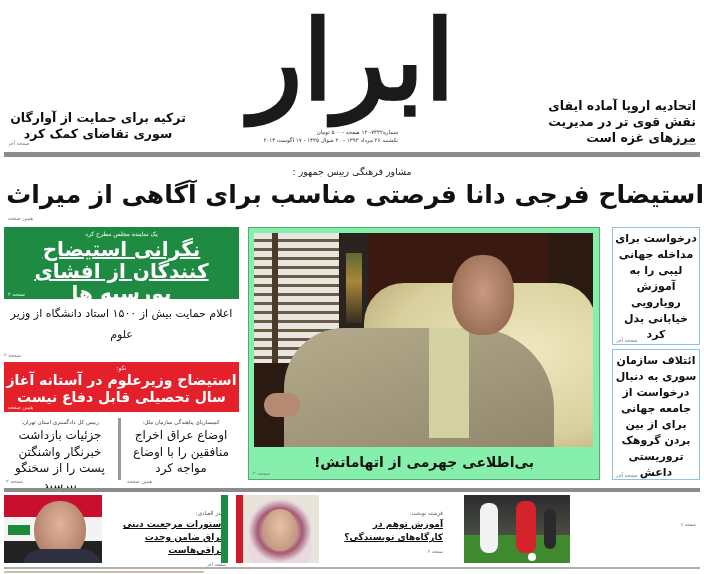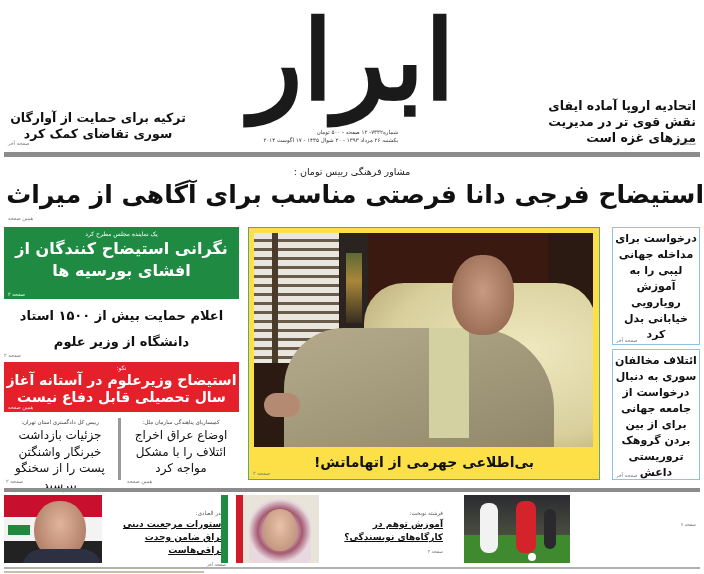--- a/index.html
+++ b/index.html
@@ -21,44 +21,44 @@
   .rule-thick { left: 4px; right: 4px; height: 5px; background: #8c8c8c; }
 
   
   .kicker-main { left: 0; right: 0; top: 166px; text-align: center; font-size: 9.5px; color: #222; }
   .headline-main { left: 0; right: 0; top: 178px; text-align: center; font-size: 25px; font-weight: bold; line-height: 34px; letter-spacing: -0.5px; color: #111; white-space: nowrap; }
   .ref-main { left: 8px; top: 215px; }
 
   
   .green-box { left: 4px; top: 227px; width: 235px; height: 72px; background: #1f8a42; color: #fff; text-align: center; padding-top: 2px; }
   .green-box .kick { font-size: 6px; line-height: 9px; }
-  .green-box .head { font-size: 16px; font-weight: bold; line-height: 22px; }
+  .green-box .head { font-size: 20px; font-weight: bold; line-height: 22px; text-decoration: underline; }
   .green-box .ref { position: absolute; left: 4px; bottom: 2px; font-size: 5px; color: #dfe; }
 
   .univ { left: 4px; top: 303px; width: 235px; text-align: center; }
   .univ .kick { font-size: 6.5px; line-height: 10px; color: #333; }
-  .univ .head { font-size: 13px; font-weight: bold; line-height: 26px; }
+  .univ .head { font-size: 11px; font-weight: normal; line-height: 21px; }
   .ref-univ { left: 4px; top: 352px; }
 
   .red-box { left: 4px; top: 362px; width: 235px; height: 50px; background: #e4202a; color: #fff; text-align: center; padding-top: 2px; }
   .red-box .kick { font-size: 6px; line-height: 8px; }
   .red-box .head { font-size: 14px; font-weight: bold; line-height: 17px; }
   .red-box .ref { position: absolute; left: 4px; bottom: 2px; font-size: 5px; color: #fdd; }
 
   .vsep { left: 118px; top: 418px; width: 3px; height: 62px; background: #9a9a9a; }
   .col-small { top: 418px; width: 112px; text-align: center; }
   .col-small .kick { font-size: 5.5px; line-height: 9px; color: #444; }
   .col-small .head { font-size: 12px; font-weight: normal; line-height: 16.5px; }
   .cs-right { left: 125px; }
   .cs-left { left: 4px; }
   .ref-cs-r { left: 127px; top: 478px; }
   .ref-cs-l { left: 6px; top: 478px; }
 
   
-  .photo-frame { left: 248px; top: 227px; width: 352px; height: 253px; border: 1.5px solid #5aa878; background: #fde047; }
+  .photo-frame { left: 248px; top: 227px; width: 352px; height: 253px; border: 1.5px solid #5aa878; background: #86efac; }
   .photo { position: absolute; left: 5px; top: 5px; width: 339px; height: 214px; overflow: hidden; background: #2a1a12; }
   .photo .blinds { position: absolute; left: 0; top: 0; width: 85px; height: 130px; background: repeating-linear-gradient(to bottom, #e8e6de 0 6px, #6a5a48 6px 9px); }
   .photo .blinds2 { position: absolute; left: 18px; top: 0; width: 6px; height: 130px; background: #4a3a2a; }
   .photo .banner { position: absolute; left: 86px; top: 0; width: 28px; height: 150px; background: #2a2320; }
   .photo .banner-g { position: absolute; left: 92px; top: 20px; width: 16px; height: 70px; background: linear-gradient(#6a7a3a, #c9a040 40%, #3a3020); opacity: 0.8; }
   .photo .wall { position: absolute; left: 114px; top: 0; width: 180px; height: 100px; background: #3a1a10; }
   .photo .chair { position: absolute; left: 110px; top: 50px; width: 232px; height: 170px; background: radial-gradient(ellipse at 70% 40%, #efe8c0 0%, #d8cf9c 60%, #a89a68 100%); border-radius: 40px 40px 0 0; }
   .photo .suit { position: absolute; left: 30px; top: 95px; width: 270px; height: 130px; background: linear-gradient(160deg, #b5ab8c, #8f866a); border-radius: 60px 80px 0 0; }
   .photo .shirt { position: absolute; left: 175px; top: 95px; width: 40px; height: 110px; background: #d3d0a2; }
   .photo .head { position: absolute; left: 198px; top: 22px; width: 62px; height: 80px; background: radial-gradient(ellipse at 50% 45%, #c99a80, #8a5e48); border-radius: 46% 46% 44% 44%; }
@@ -130,21 +130,21 @@
 </div>
 <div class="abs page-ref ref-tr">صفحه آخر</div>
 
 <div class="abs top-left">
   <div class="top-story">ترکیه برای حمایت از آوارگان سوری تقاضای کمک کرد</div>
 </div>
 <div class="abs page-ref ref-tl">صفحه آخر</div>
 
 <div class="abs rule-thick" style="top:152px;"></div>
 
-<div class="abs kicker-main">مشاور فرهنگی رییس تومان :</div>
+<div class="abs kicker-main">مشاور فرهنگی رییس جمهور :</div>
 <div class="abs headline-main">استیضاح فرجی دانا فرصتی مناسب برای آگاهی از میراث دولت احمدی نژاد است</div>
 <div class="abs page-ref ref-main">همین صفحه</div>
 
 <div class="abs green-box">
   <div class="kick">یک نماینده مجلس مطرح کرد</div>
   <div class="head">نگرانی استیضاح کنندگان از افشای بورسیه ها</div>
   <div class="ref">صفحه ۲</div>
 </div>
 
 <div class="abs univ">
@@ -153,21 +153,21 @@
 <div class="abs page-ref ref-univ">صفحه ۲</div>
 
 <div class="abs red-box">
   <div class="kick">نکو:</div>
   <div class="head">استیضاح وزیرعلوم در آستانه آغاز سال تحصیلی قابل دفاع نیست</div>
   <div class="ref">همین صفحه</div>
 </div>
 
 <div class="abs col-small cs-right">
   <div class="kick">کمیساریای پناهندگی سازمان ملل:</div>
-  <div class="head">اوضاع عراق اخراج ائتلاف را با مشکل مواجه کرد</div>
+  <div class="head">اوضاع عراق اخراج منافقین را با اوضاع مواجه کرد</div>
 </div>
 <div class="abs vsep"></div>
 <div class="abs col-small cs-left">
   <div class="kick">رییس کل دادگستری استان تهران:</div>
   <div class="head">جزئیات بازداشت خبرنگار واشنگتن پست را از سخنگو بپرسید</div>
 </div>
 <div class="abs page-ref ref-cs-r">همین صفحه</div>
 <div class="abs page-ref ref-cs-l">صفحه ۲</div>
 
 <div class="abs photo-frame">
@@ -185,21 +185,21 @@
   </div>
   <div class="photo-caption">بی‌اطلاعی جهرمی از اتهاماتش!</div>
   <div class="photo-ref">صفحه ۲</div>
 </div>
 
 <div class="abs side-box sb-1">
   <div class="head">درخواست برای مداخله جهانی لیبی را به آموزش رویارویی خیابانی بدل کرد</div>
   <div class="ref">صفحه آخر</div>
 </div>
 <div class="abs side-box sb-2">
-  <div class="head">ائتلاف مخالفان سوری به دنبال درخواست از جامعه جهانی برای از بین بردن گروهک تروریستی داعش</div>
+  <div class="head">ائتلاف سازمان سوری به دنبال درخواست از جامعه جهانی برای از بین بردن گروهک تروریستی داعش</div>
   <div class="ref">صفحه آخر</div>
 </div>
 
 <div class="abs rule-mid"></div>
 
 <div class="abs bottom-item b1">
   <div class="thumb">
     <div class="t1-flag-r"></div>
     <div class="t1-flag-w"></div>
     <div class="t1-flag-k"></div>

